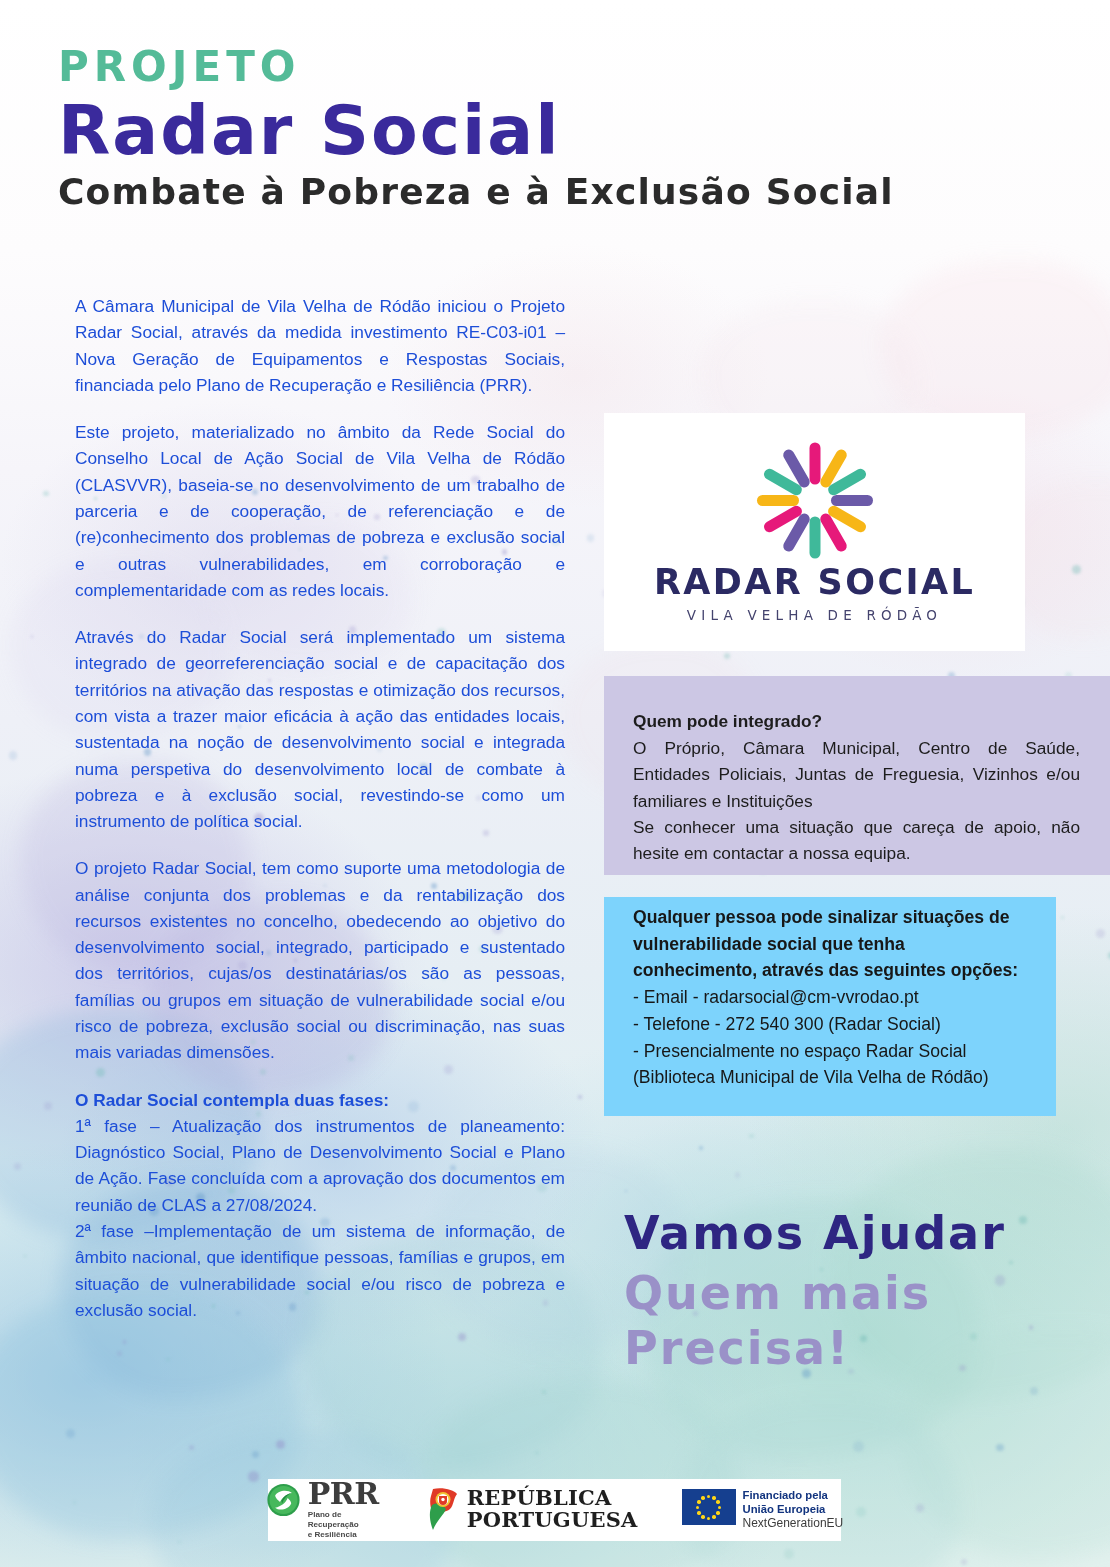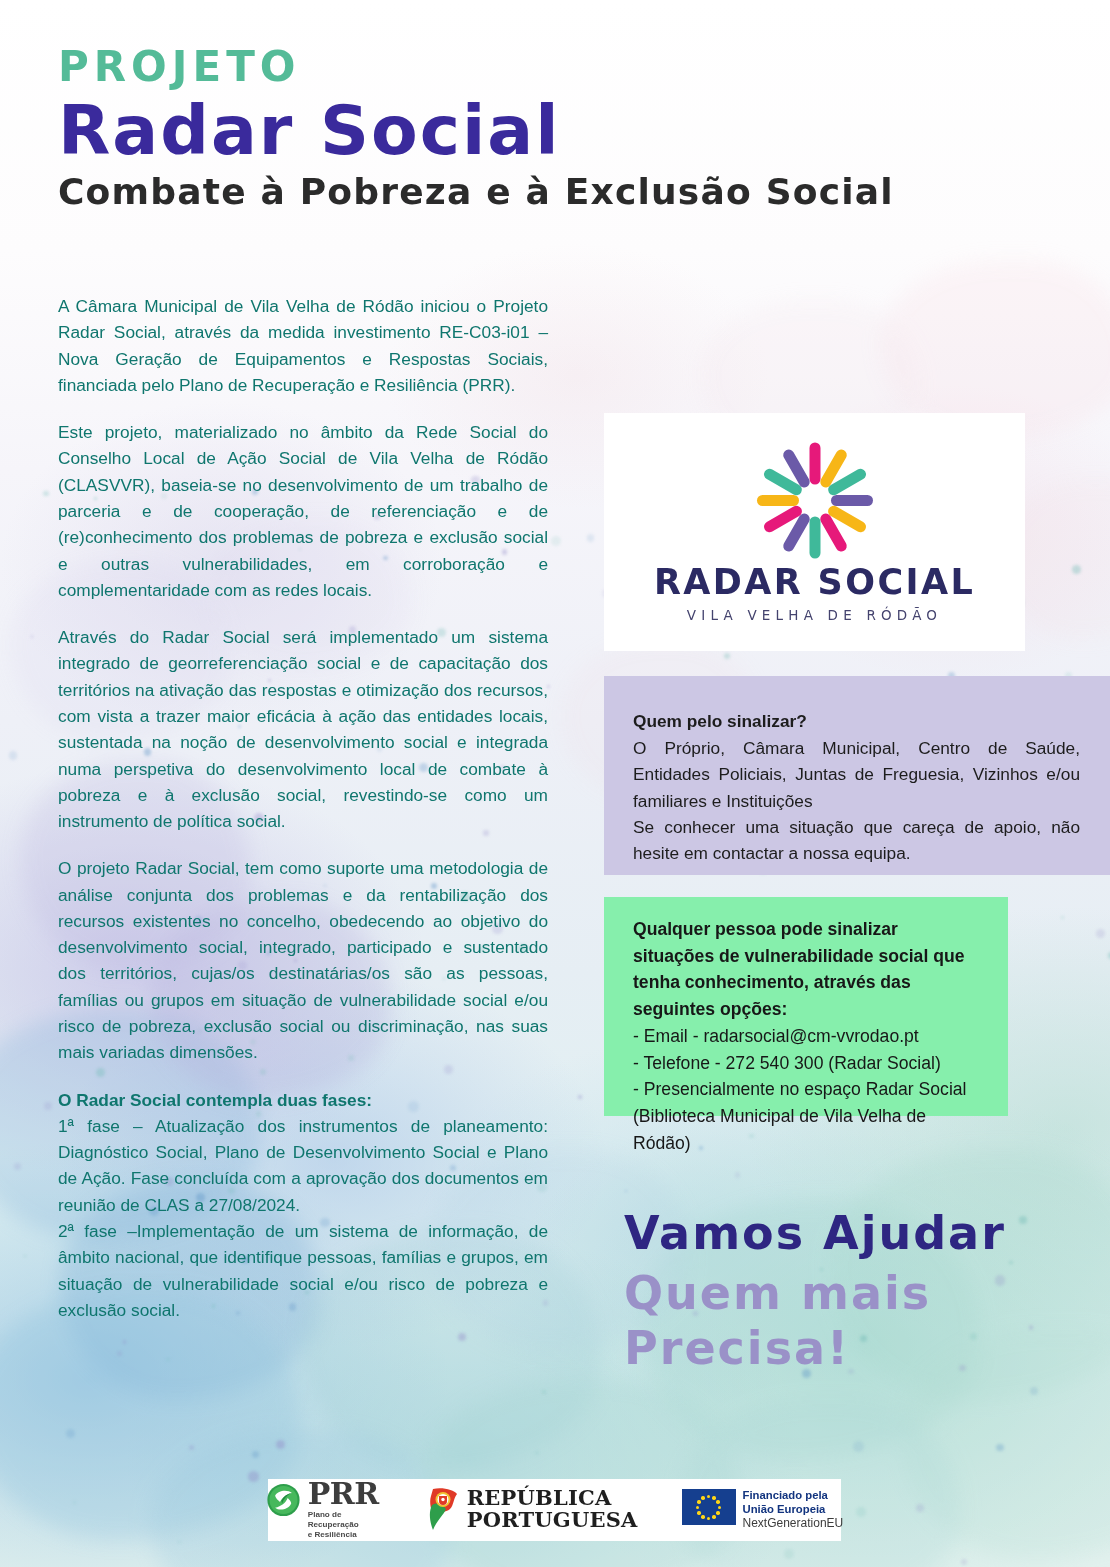--- a/index.html
+++ b/index.html
@@ -83,24 +83,24 @@
     letter-spacing: 1.2px;
     color: #2b2b2b;
     font-family: "DejaVu Sans", sans-serif;
     line-height: 1.05;
     white-space: nowrap;
   }
 
   
   .left-col {
     position: absolute;
-    left: 58px;
+    left: 75px;
     top: 293px;
     width: 490px;
-    color: #0f766e;
+    color: #1d4ed8;
     font-size: 17.3px;
     line-height: 1.52;
     text-align: justify;
     font-family: "Liberation Sans", sans-serif;
   }
   .left-col p { margin: 0 0 21px 0; }
   .left-col p:last-child { margin-bottom: 0; }
   .phase-block { margin-top: 14px; }
   .phase-title { font-weight: bold; text-align: left; }
   .phase-body { text-align: justify; }
@@ -163,25 +163,25 @@
     color: #1d1d1d;
     line-height: 1.52;
     text-align: justify;
   }
 
   
   .yellow-box {
     position: absolute;
     left: 604px;
     top: 897px;
-    width: 404px;
+    width: 452px;
     height: 219px;
-    background: #86efac;
+    background: #7dd3fc;
     box-sizing: border-box;
-    padding: 19px 24px 0 29px;
+    padding: 7px 24px 0 29px;
   }
   .yellow-box .bx-title {
     font-weight: bold;
     font-size: 17.6px;
     color: #171717;
     line-height: 1.52;
   }
   .yellow-box .bx-list {
     font-size: 17.6px;
     color: #171717;
@@ -483,21 +483,21 @@
         <div style="position: absolute; width: 42px; height: 11px; border-radius: 5.5px; background: rgb(230, 25, 122); left: 59px; top: 53.5px; transform-origin: 0px 50%; transform: rotate(150deg) translateX(16px);"></div>
         <div style="position: absolute; width: 42px; height: 11px; border-radius: 5.5px; background: rgb(247, 182, 23); left: 59px; top: 53.5px; transform-origin: 0px 50%; transform: rotate(180deg) translateX(16px);"></div>
         <div style="position: absolute; width: 42px; height: 11px; border-radius: 5.5px; background: rgb(63, 185, 154); left: 59px; top: 53.5px; transform-origin: 0px 50%; transform: rotate(210deg) translateX(16px);"></div>
         <div style="position: absolute; width: 42px; height: 11px; border-radius: 5.5px; background: rgb(107, 90, 168); left: 59px; top: 53.5px; transform-origin: 0px 50%; transform: rotate(240deg) translateX(16px);"></div>
       </div>
     <div class="logo-word">RADAR SOCIAL</div>
     <div class="logo-sub">VILA VELHA DE RÓDÃO</div>
   </div>
 
   <div class="purple-box">
-    <div class="bx-title">Quem pelo sinalizar?</div>
+    <div class="bx-title">Quem pode integrado?</div>
     <div class="bx-body">O Próprio, Câmara Municipal, Centro de Saúde, Entidades Policiais, Juntas de Freguesia, Vizinhos e/ou familiares e Instituições</div>
     <div class="bx-body nojust">Se conhecer uma situação que careça de apoio, não hesite em contactar a nossa equipa.</div>
   </div>
 
   <div class="yellow-box">
     <div class="bx-title">Qualquer pessoa pode sinalizar situações de vulnerabilidade social que tenha conhecimento, através das seguintes opções:</div>
     <div class="bx-list">- Email - radarsocial@cm-vvrodao.pt</div>
     <div class="bx-list">- Telefone - 272 540 300 (Radar Social)</div>
     <div class="bx-list">- Presencialmente no espaço Radar Social (Biblioteca Municipal de Vila Velha de Ródão)</div>
   </div>

